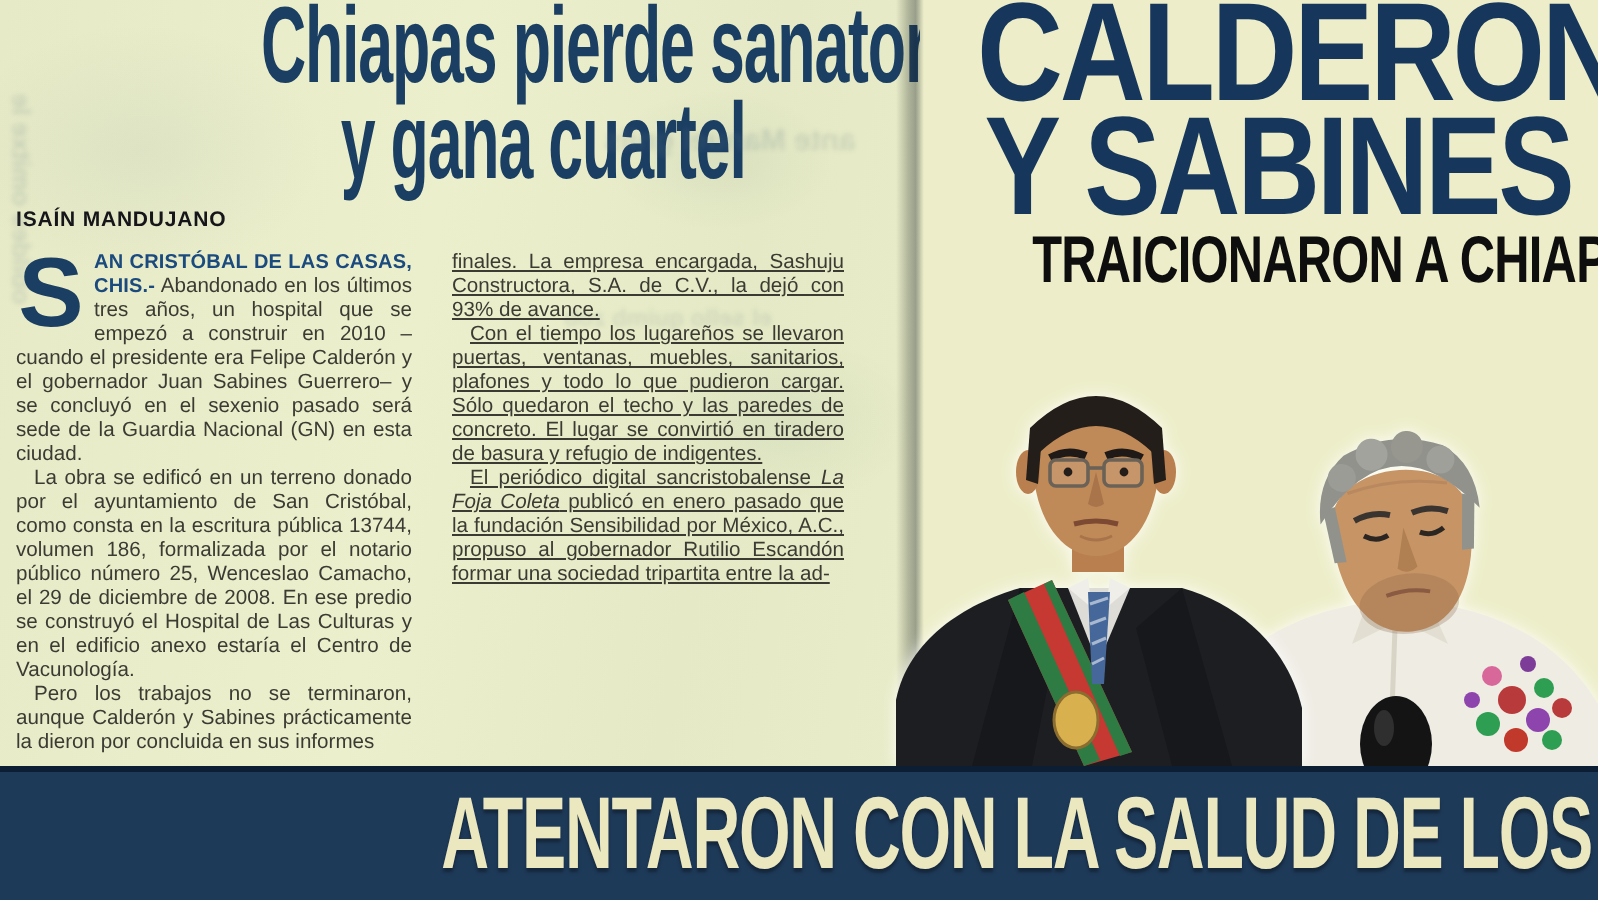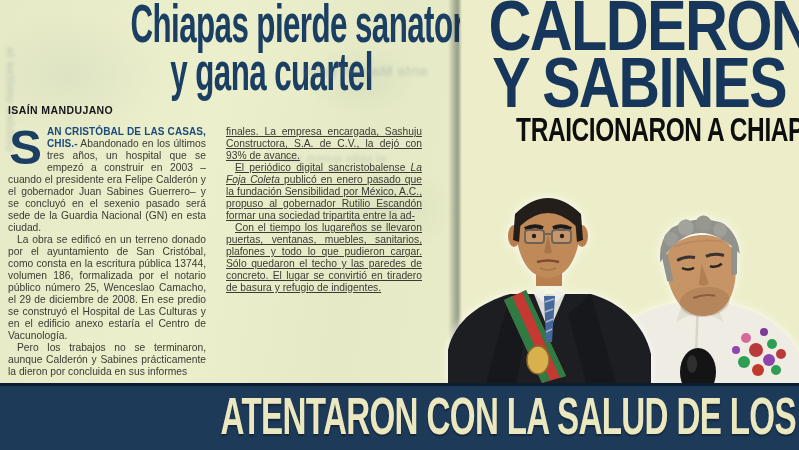--- a/index.html
+++ b/index.html
@@ -81,29 +81,29 @@
   <div class="newspaper">
     <div class="np-h np-h1"><span>Chiapas pierde sanatorio</span></div>
     <div class="np-h np-h2"><span>y gana cuartel</span></div>
     <div class="np-byline">ISAÍN MANDUJANO</div>
 
     <div class="ghost ghost1">obildes omitxe le</div>
     <div class="ghost ghost2">ante Manuel gnils</div>
     <div class="ghost ghost3">el sello quimb zob</div>
 
     <div class="col col1">
-      <p><span class="dropcap">S</span><span class="leadin">AN CRISTÓBAL DE LAS CASAS, CHIS.-</span><span> Abandonado en los últimos tres años, un hospital que se empezó a construir en 2003 –cuando el presidente era Felipe Calderón y el gobernador Juan Sabines Guerrero– y se concluyó en el sexenio pasado será sede de la Guardia Nacional (GN) en esta ciudad.</span></p>
+      <p><span class="dropcap">S</span><span class="leadin">AN CRISTÓBAL DE LAS CASAS, CHIS.-</span><span> Abandonado en los últimos tres años, un hospital que se empezó a construir en 2010 –cuando el presidente era Felipe Calderón y el gobernador Juan Sabines Guerrero– y se concluyó en el sexenio pasado será sede de la Guardia Nacional (GN) en esta ciudad.</span></p>
       <p class="ind">La obra se edificó en un terreno donado por el ayuntamiento de San Cristóbal, como consta en la escritura pública 13744, volumen 186, formalizada por el notario público número 25, Wenceslao Camacho, el 29 de diciembre de 2008. En ese predio se construyó el Hospital de Las Culturas y en el edificio anexo estaría el Centro de Vacunología.</p>
       <p class="ind">Pero los trabajos no se terminaron, aunque Calderón y Sabines prácticamente la dieron por concluida en sus informes</p>
     </div>
 
     <div class="col col2">
       <p>finales. La empresa encargada, Sashuju Constructora, S.A. de C.V., la dejó con 93% de avance.</p>
+      <p class="ind">Con el tiempo los lugareños se llevaron puertas, ventanas, muebles, sanitarios, plafones y todo lo que pudieron cargar. Sólo quedaron el techo y las paredes de concreto. El lugar se convirtió en tiradero de basura y refugio de indigentes.</p>
       <p class="ind"><span>El periódico digital sancristobalense </span><span class="it">La Foja Coleta</span><span> publicó en enero pasado que la fundación Sensibilidad por México, A.C., propuso al gobernador Rutilio Escandón formar una sociedad tripartita entre la ad-</span></p>
-      <p class="ind">Con el tiempo los lugareños se llevaron puertas, ventanas, muebles, sanitarios, plafones y todo lo que pudieron cargar. Sólo quedaron el techo y las paredes de concreto. El lugar se convirtió en tiradero de basura y refugio de indigentes.</p>
     </div>
   </div>
   <div class="paper-edge"></div>
 
   <div class="right-panel">
     <div class="r-h r-h1"><span>CALDERÓN</span></div>
     <div class="r-h r-h2"><span>Y SABINES</span></div>
     <div class="r-h r-h3"><span>TRAICIONARON A CHIAPAS</span></div>
   </div>
 

